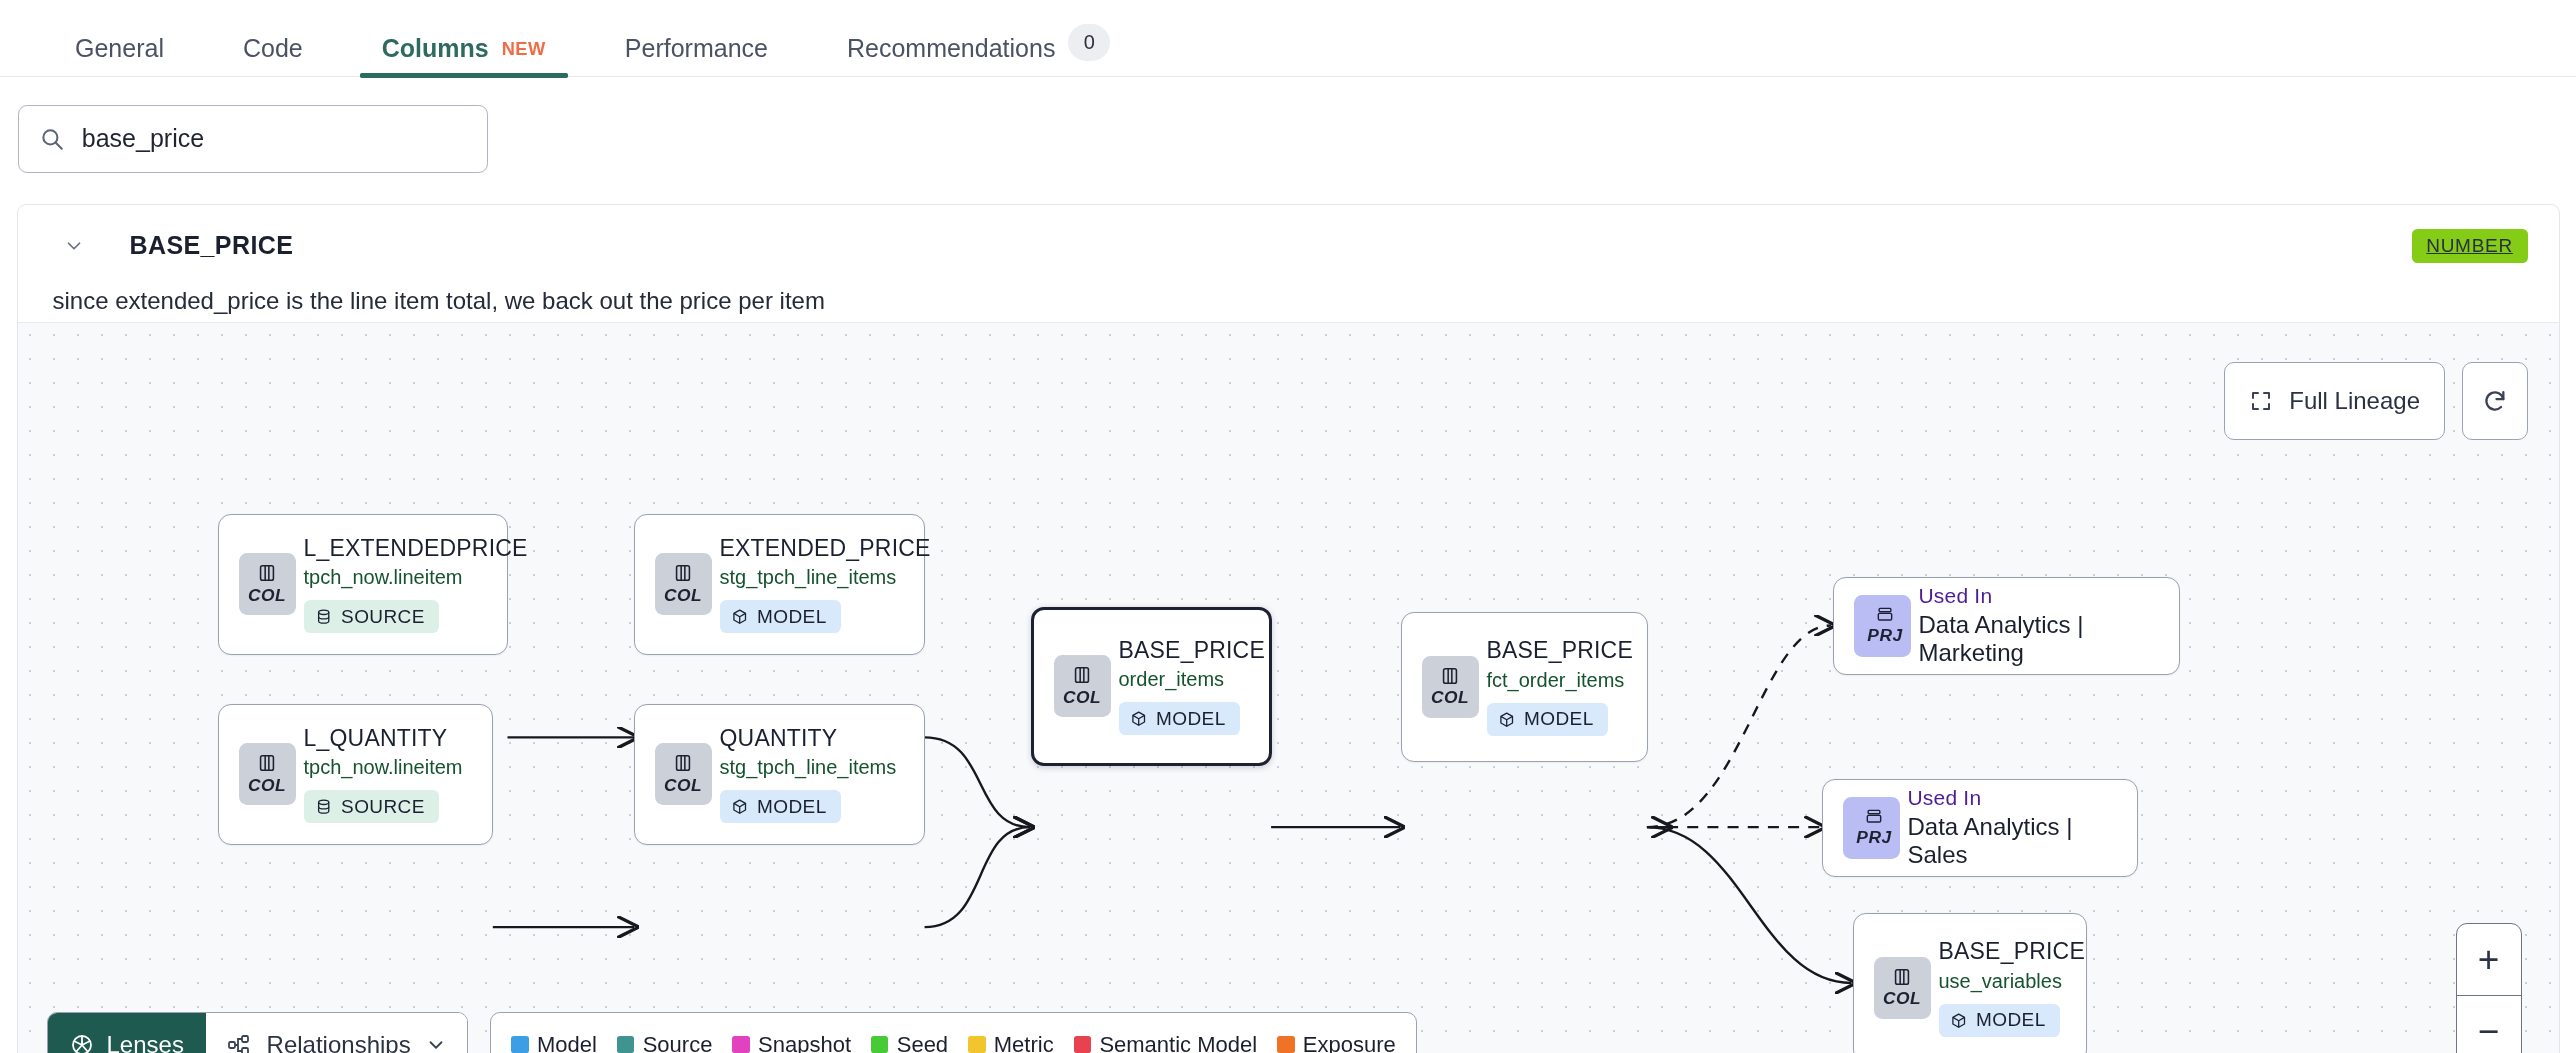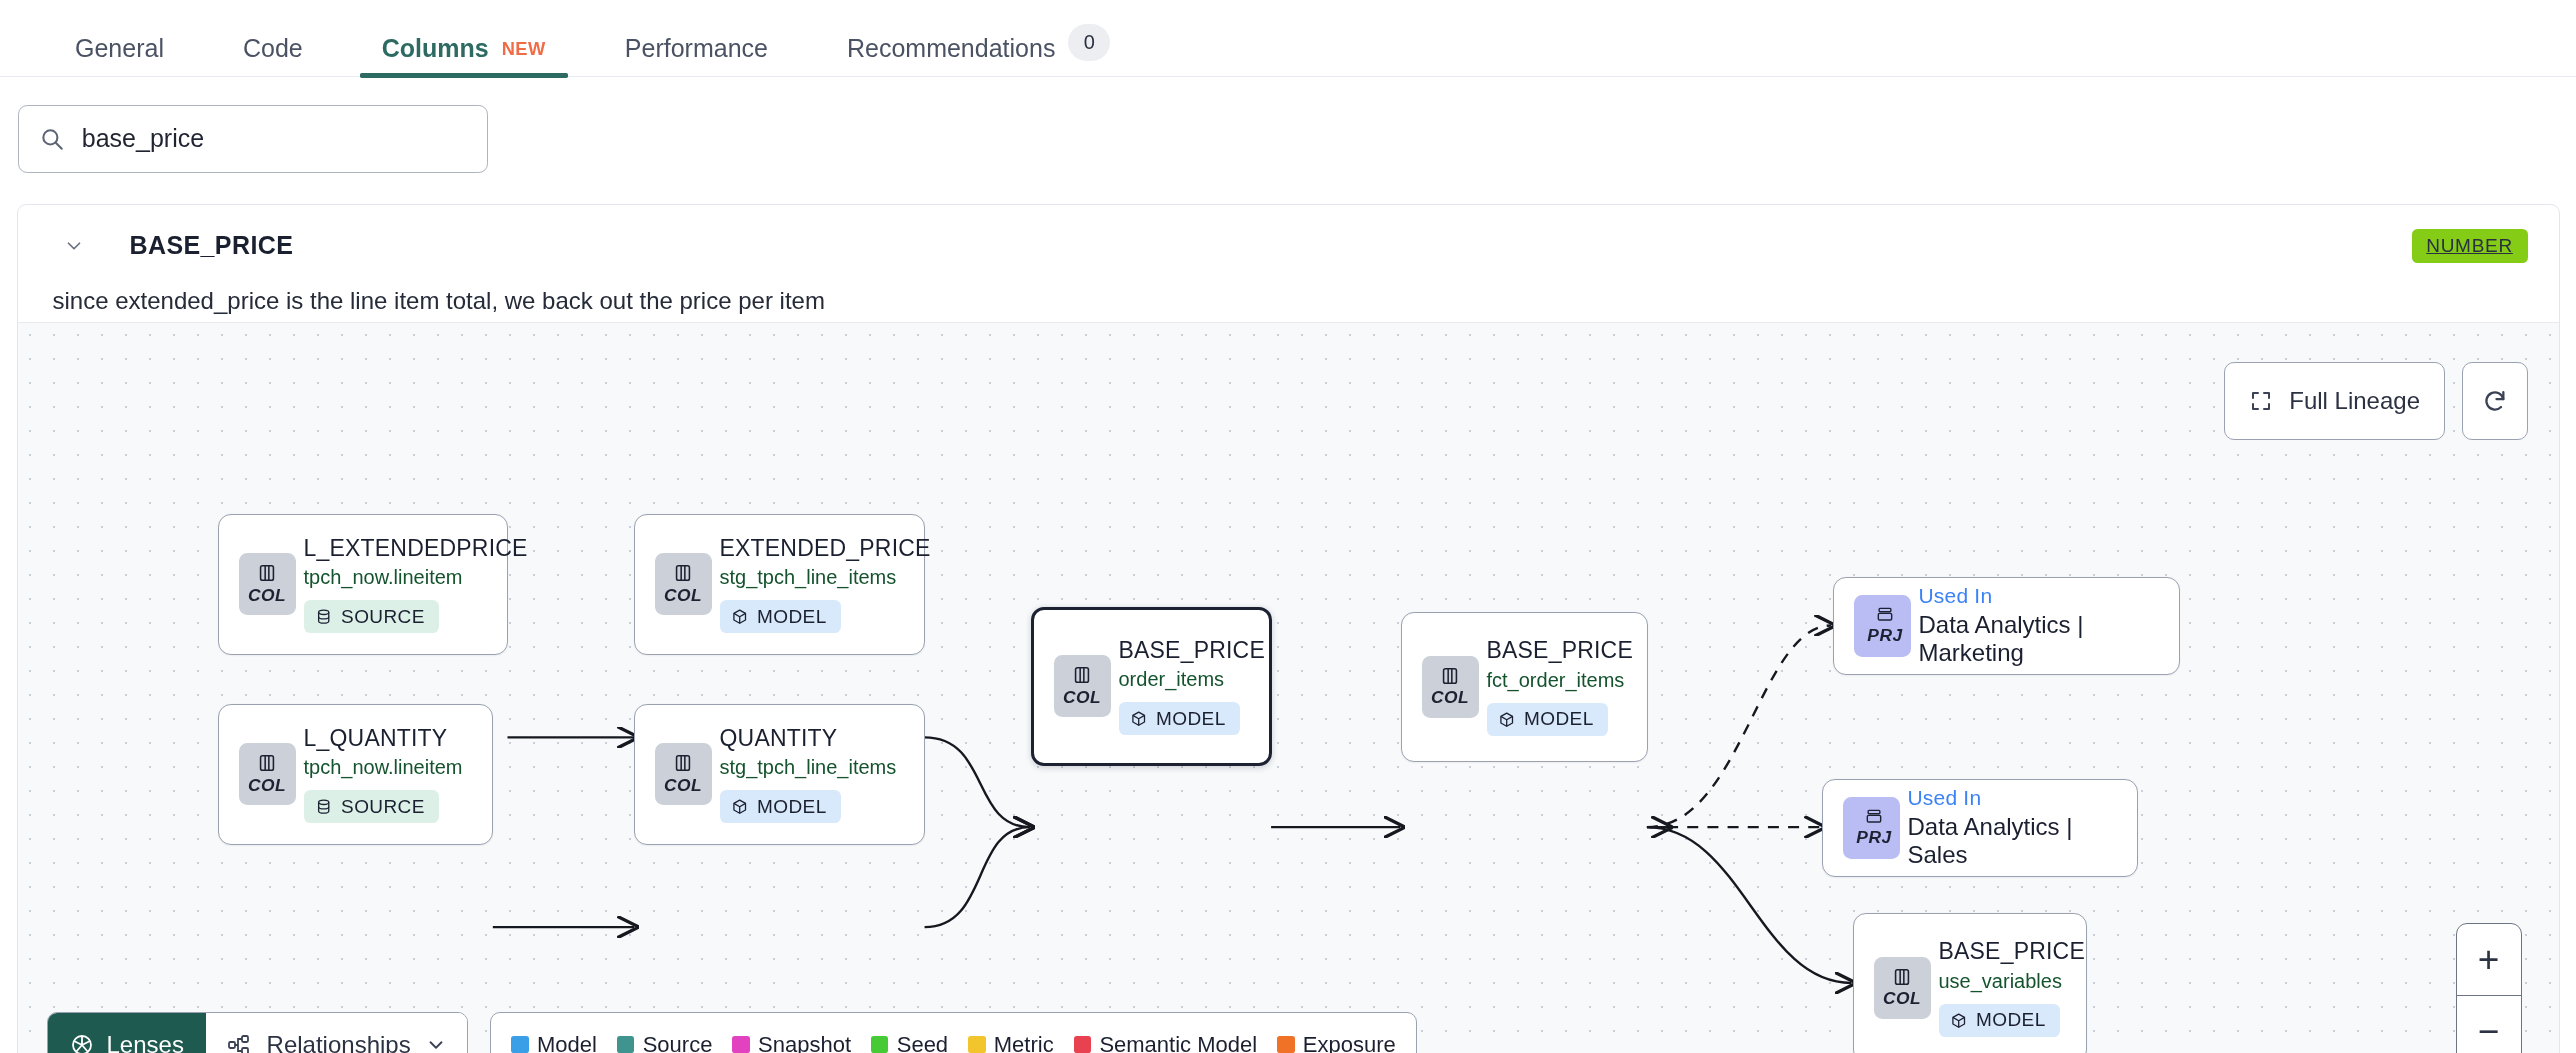--- a/index.html
+++ b/index.html
@@ -183,21 +183,21 @@
     padding: 5.5px 14.7px 5.5px 11px;
     border-radius: 6.4px;
     font-size: 19px;
     color: #1b2030;
     letter-spacing: 0.4px;
     width: fit-content;
   }
   .pill.source { background: #dcf0e8; }
   .pill.model  { background: #d8e9fb; }
   .node.prjnode .ntext { gap: 3.7px; }
-  .node.prjnode .ntitle { font-size: 21px; color: #3b82f6; }
+  .node.prjnode .ntitle { font-size: 21px; color: #4c1d95; }
   .node.prjnode .nsub { font-size: 24px; color: #1b2030; }
 
   
   .toprights {
     position: absolute;
     right: 31px; top: 39px;
     display: flex; gap: 16.5px; align-items: center;
   }
   .btn {
     background: #fff;

